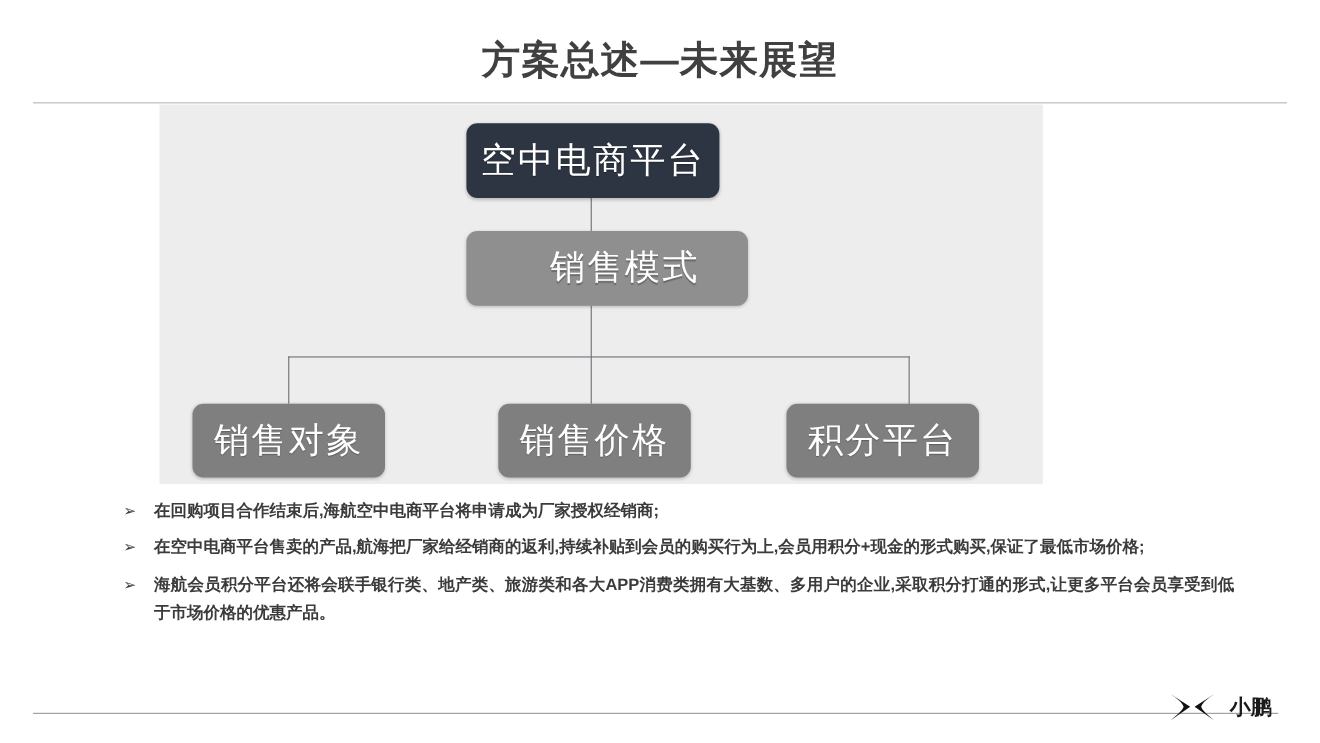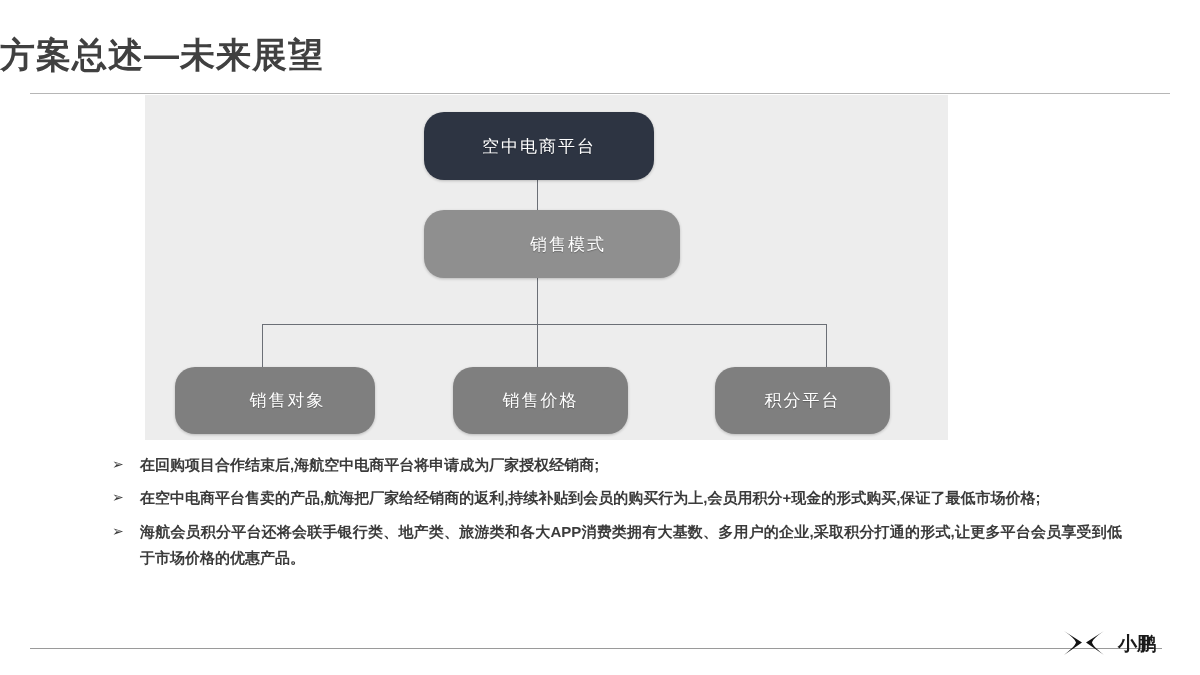--- a/index.html
+++ b/index.html
@@ -15,21 +15,21 @@
     font-family: "Liberation Sans", "DejaVu Sans", sans-serif;
     color: #3a3a3a;
   }
 
   
   .slide-title {
     position: absolute;
     left: 0;
     top: 36px;
     width: 1200px;
-    text-align: left;
+    text-align: center;
     font-size: 35px;
     font-weight: bold;
     letter-spacing: 1px;
     color: #404040;
     line-height: 1.1;
   }
   .header-rule {
     position: absolute;
     left: 30px;
     top: 93px;
@@ -50,26 +50,26 @@
   .diagram-panel {
     position: absolute;
     left: 145px;
     top: 95px;
     width: 803px;
     height: 345px;
     background: #ededed;
   }
   .node {
     position: absolute;
-    border-radius: 20px;
+    border-radius: 10px;
     display: flex;
     align-items: center;
     justify-content: center;
     color: #ffffff;
-    font-size: 17px;
+    font-size: 32px;
     letter-spacing: 2px;
     box-shadow: 0 1px 3px rgba(0,0,0,0.22);
     text-shadow: 0 1px 1px rgba(0,0,0,0.28);
     text-align: center;
   }
   .node-root {
     left: 424px;
     top: 112px;
     width: 230px;
     height: 68px;
@@ -82,21 +82,21 @@
     height: 68px;
     background: #8f8f8f;
     padding-left: 32px;
   }
   .node-leaf {
     top: 367px;
     width: 175px;
     height: 67px;
     background: #7f7f7f;
   }
-  .node-leaf-1 { left: 175px; padding-left: 25px; }
+  .node-leaf-1 { left: 175px; }
   .node-leaf-2 { left: 453px; }
   .node-leaf-3 { left: 695px; margin-left: 20px; }
 
   .connector {
     position: absolute;
     background: #6b6f76;
   }
   .conn-v-root  { left: 537px; top: 180px; width: 1px; height: 30px; }
   .conn-v-mid   { left: 537px; top: 278px; width: 1px; height: 89px; }
   .conn-h-bus   { left: 262px; top: 324px; width: 565px; height: 1px; }

